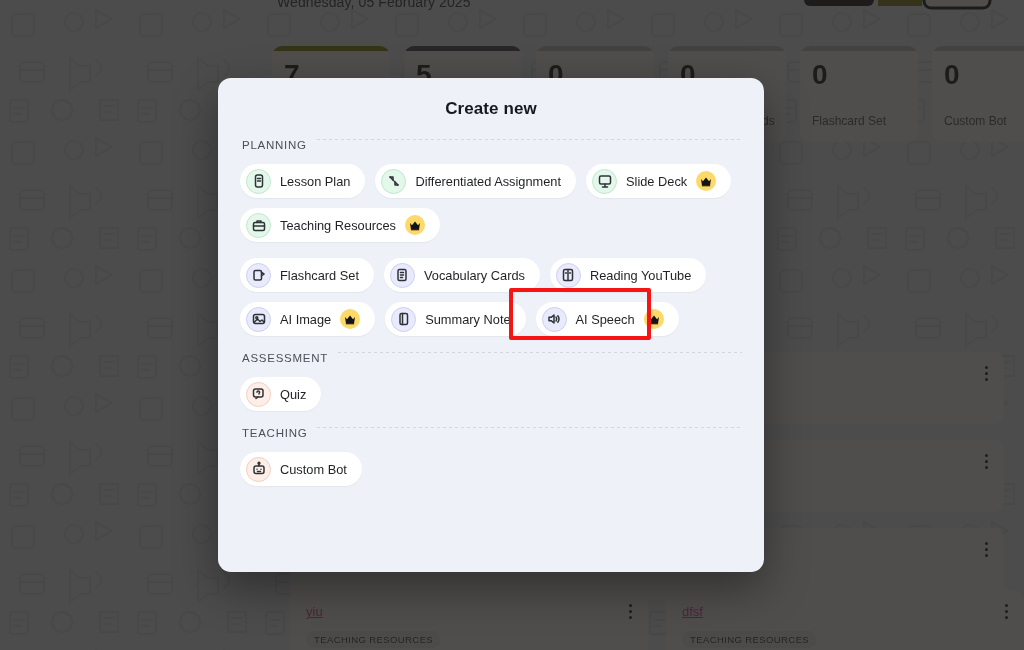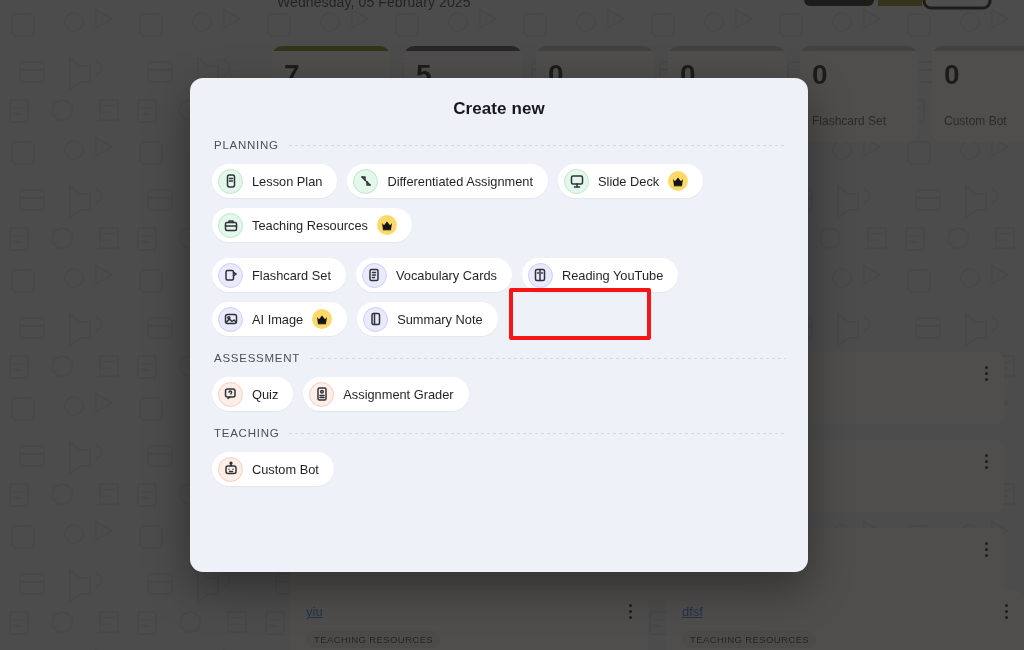--- a/index.html
+++ b/index.html
@@ -56,21 +56,21 @@
     margin-bottom: 16px; position: relative;
   }
   .bg-card-grid {
     position: absolute; left: 290px; top: 590px;
     display: flex; gap: 18px;
   }
   .bg-card {
     width: 358px; height: 84px; background: #fff;
     border-radius: 10px; padding: 14px 16px; position: relative;
   }
-  .bg-card-title { font-size: 13px; color: #3b82f6; text-decoration: underline; }
+  .bg-card-title { font-size: 13px; color: #ec4899; text-decoration: underline; }
   .bg-card-tag {
     display: inline-block; margin-top: 12px;
     font-size: 9.5px; letter-spacing: .4px; color: #3d3d3f;
     background: #f0f0f2; border-radius: 10px; padding: 3px 8px;
   }
   .kebab {
     position: absolute; right: 16px; top: 14px;
     width: 3px; color: #2b2b2b; font-size: 14px; line-height: 4px;
     letter-spacing: 0; text-align: center;
   }
@@ -78,38 +78,38 @@
              background: #202020; margin-bottom: 3px; }
 
   #dim-overlay {
     position: absolute; inset: 0;
     background: rgba(30,28,27,.78);
   }
 
   
   #create-new-modal {
     position: absolute;
-    left: 190px; top: 78px;
-    width: 618px; height: 494px;
+    left: 218px; top: 78px;
+    width: 546px; height: 494px;
     background: #eef2f8;
     border-radius: 13px;
     box-shadow: 0 16px 44px rgba(0,0,0,.38);
     padding: 0 22px;
     overflow: hidden;
   }
   #modal-title {
     text-align: center;
     font-size: 17px; font-weight: 700; color: #16181d;
     padding-top: 21px; padding-bottom: 4px;
     letter-spacing: .1px;
   }
 
   .section { margin-top: 16px; }
   .section-header {
-    display: flex; align-items: center; gap: 10px;
+    display: flex; align-items: flex-start; gap: 10px;
     padding-left: 2px;
   }
   .section-title {
     font-size: 11.5px; letter-spacing: .75px;
     color: #4b4f57; white-space: nowrap;
   }
   .section-rule {
     flex: 1; height: 1px;
     background: repeating-linear-gradient(to right,#d2d8e0 0 3px, transparent 3px 6px);
   }
@@ -381,48 +381,53 @@
           </div>
           <div class="chip">
             <span class="chip-icon tint-blue">
               <svg width="18" height="18" viewBox="0 0 18 18">
                 <rect x="5" y="3.5" width="7.5" height="11" rx="1.5" fill="none" stroke="currentColor" stroke-width="1.5" stroke-linecap="round" stroke-linejoin="round"></rect>
                 <path d="M7.5 3.5v11" fill="none" stroke="currentColor" stroke-width="1.5" stroke-linecap="round" stroke-linejoin="round"></path>
               </svg>
             </span>
        <span class="chip-label">Summary Note</span>
        </div>
+          <div class="chip">
+            <span class="chip-icon tint-blue">
+              <svg width="18" height="18" viewBox="0 0 18 18">
+                <path d="M4 7.3h2.2L9 5v8L6.2 10.7H4z" fill="none" stroke="currentColor" stroke-width="1.5" stroke-linecap="round" stroke-linejoin="round"></path>
+                <path d="M11 7q1.4 2 0 4M12.8 5.8q2.4 3.2 0 6.4" fill="none" stroke="currentColor" stroke-width="1.5" stroke-linecap="round" stroke-linejoin="round"></path>
+              </svg>
+            </span>
+       <span class="chip-label">AI Speech</span>
+       <span class="crown-badge">
+              <svg width="12" height="11" viewBox="0 0 12 11">
+    <path d="M1 3l2 2.2L6 1.4l3 3.8L11 3l-.9 6.1H1.9z" fill="#141414"></path>
+    <rect x="1.9" y="9.1" width="8.2" height="1.2" fill="#141414"></rect>
+              </svg>
+            </span>
+          </div>
         </div>
       </div>
       <div class="section">
         <div class="section-header">
        <span class="section-title">ASSESSMENT</span>
        <span class="section-rule"></span>
      </div>
      <div class="chip-wrap">
           <div class="chip">
             <span class="chip-icon tint-peach">
               <svg width="18" height="18" viewBox="0 0 18 18">
                 <rect x="3.5" y="4" width="9.5" height="8" rx="2" fill="none" stroke="currentColor" stroke-width="1.5" stroke-linecap="round" stroke-linejoin="round"></rect>
                 <path d="M6 13.5l2-1.5" fill="none" stroke="currentColor" stroke-width="1.5" stroke-linecap="round" stroke-linejoin="round"></path>
                 <path d="M7 7.2a1.3 1.3 0 112 1.1v.7" fill="none" stroke="currentColor" stroke-width="1.5" stroke-linecap="round" stroke-linejoin="round"></path>
               </svg>
             </span>
        <span class="chip-label">Quiz</span>
        </div>
-          <div class="chip">
-            <span class="chip-icon tint-peach">
-              <svg width="18" height="18" viewBox="0 0 18 18">
-                <rect x="5" y="3" width="8" height="12" rx="1.5" fill="none" stroke="currentColor" stroke-width="1.5" stroke-linecap="round" stroke-linejoin="round"></rect>
-                <circle cx="9" cy="6.8" r="1.3" fill="none" stroke="currentColor" stroke-width="1.5" stroke-linecap="round" stroke-linejoin="round"></circle>
-                <path d="M7 10.5h4M7 12.5h4" fill="none" stroke="currentColor" stroke-width="1.5" stroke-linecap="round" stroke-linejoin="round"></path>
-              </svg>
-            </span>
-       <span class="chip-label">Assignment Grader</span>
-       </div>
         </div>
       </div>
       <div class="section">
         <div class="section-header">
        <span class="section-title">TEACHING</span>
        <span class="section-rule"></span>
      </div>
      <div class="chip-wrap">
           <div class="chip">
             <span class="chip-icon tint-peach">

